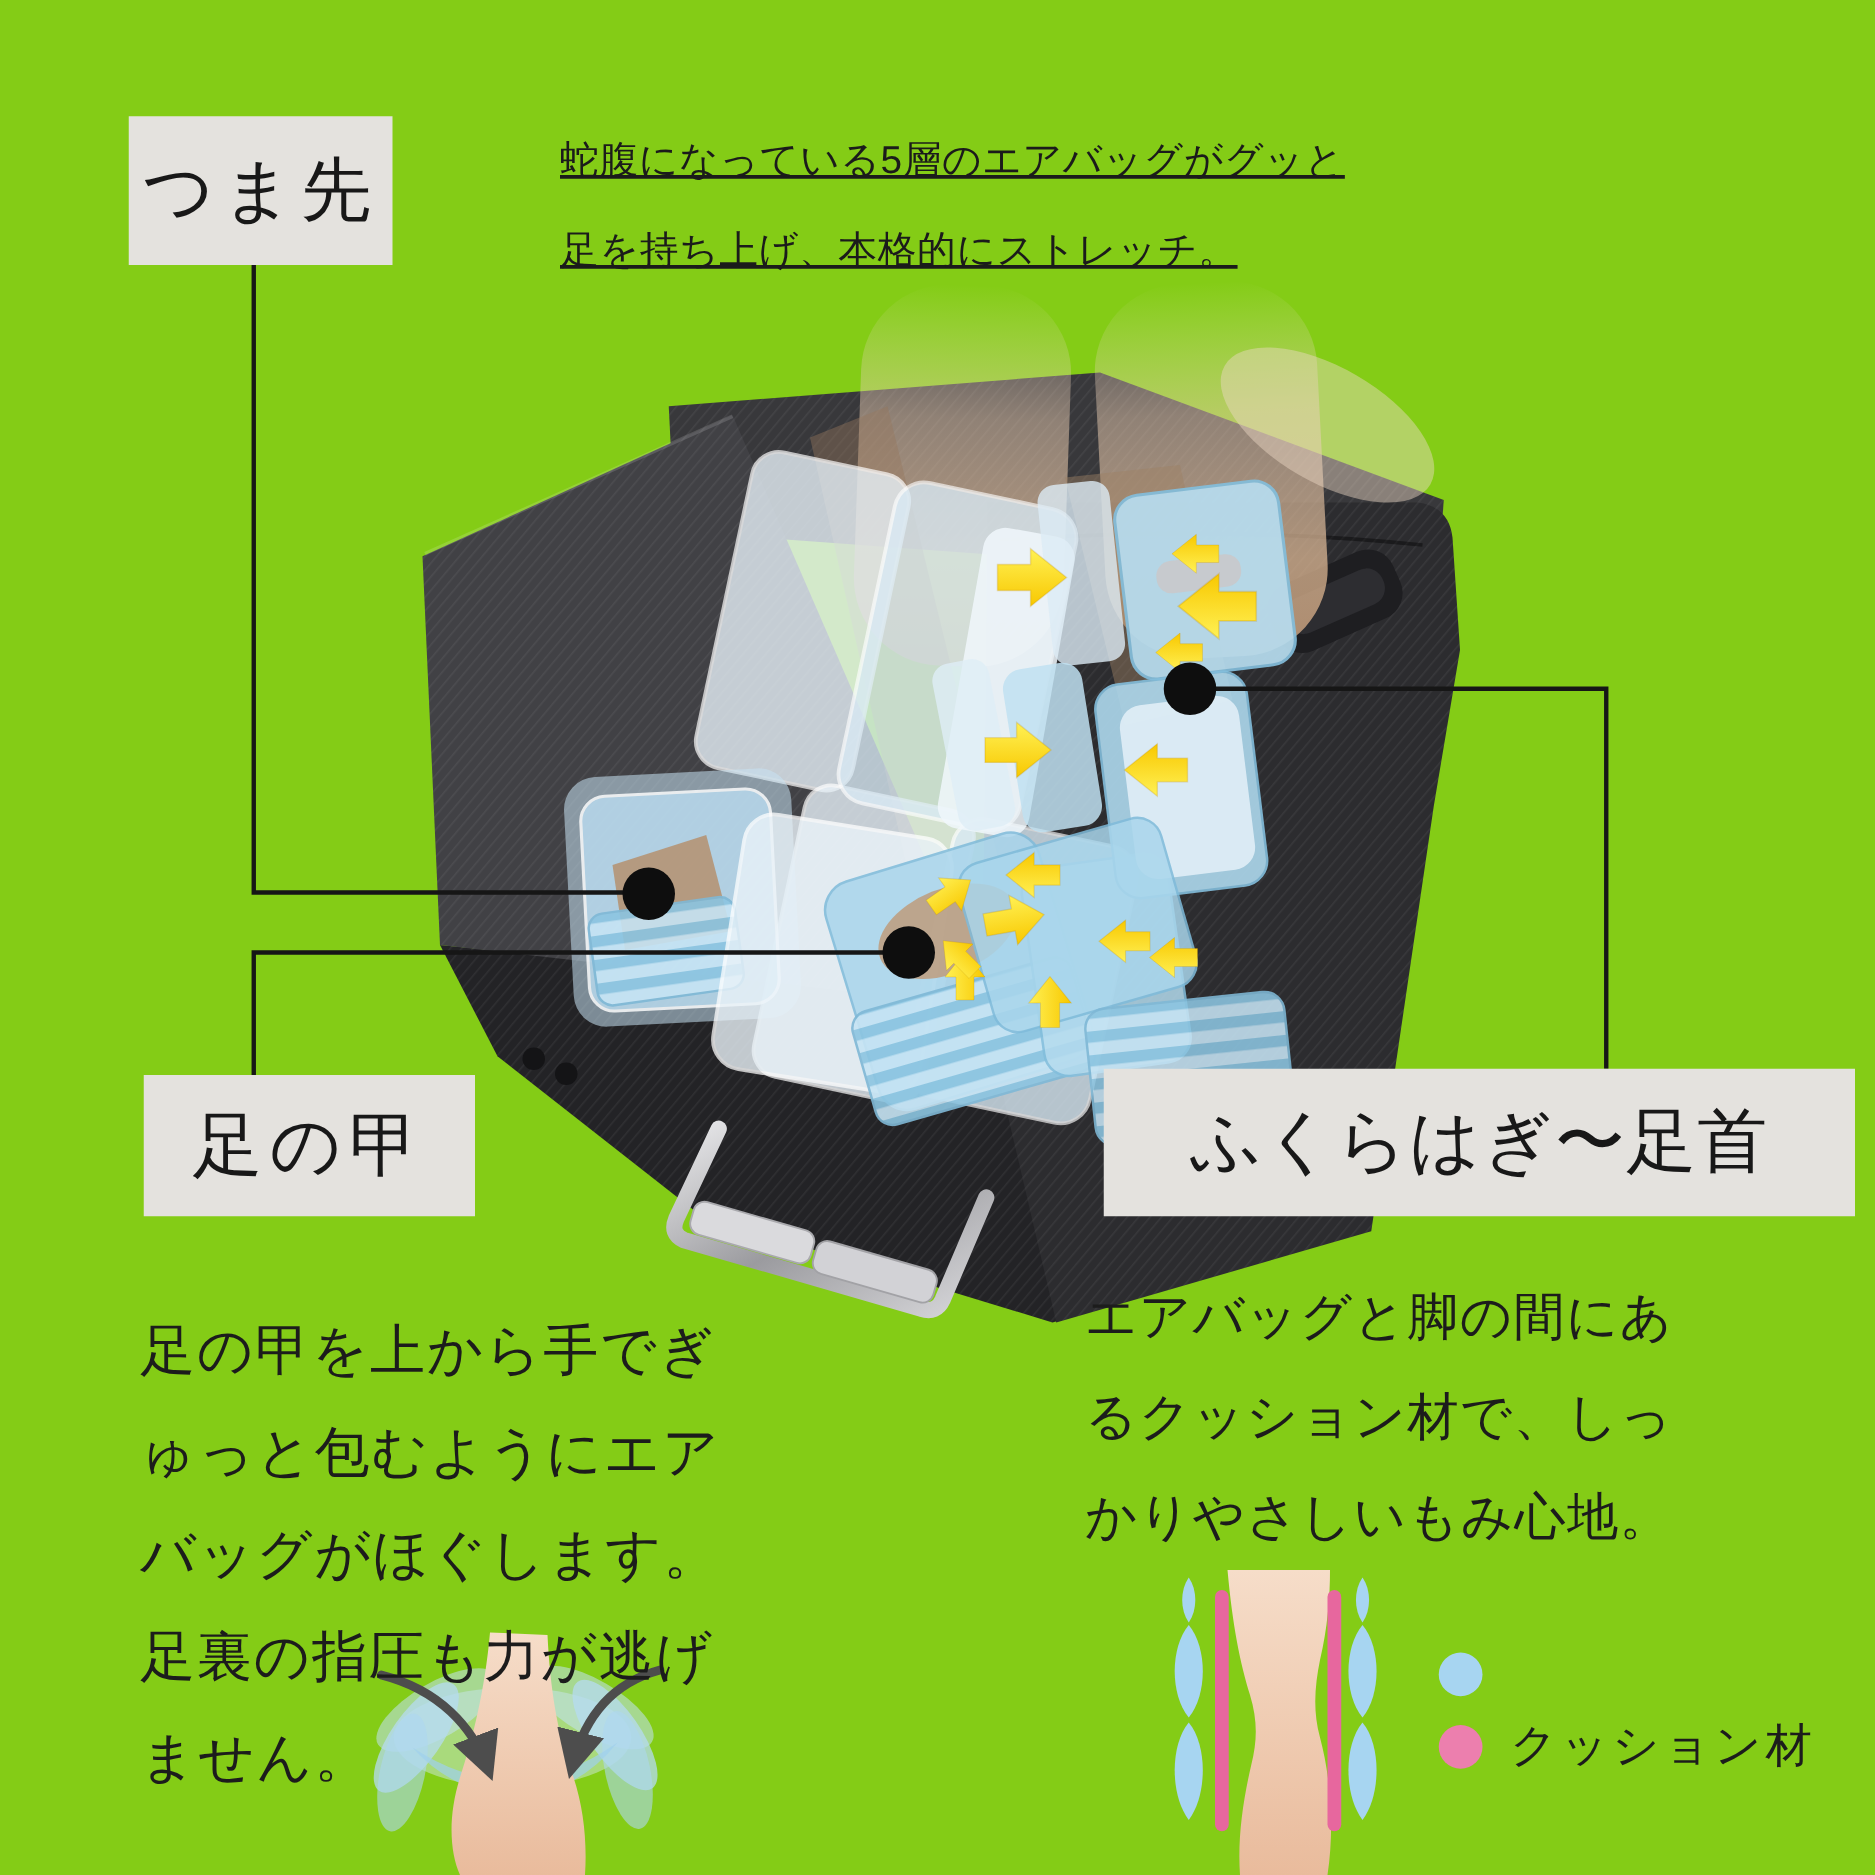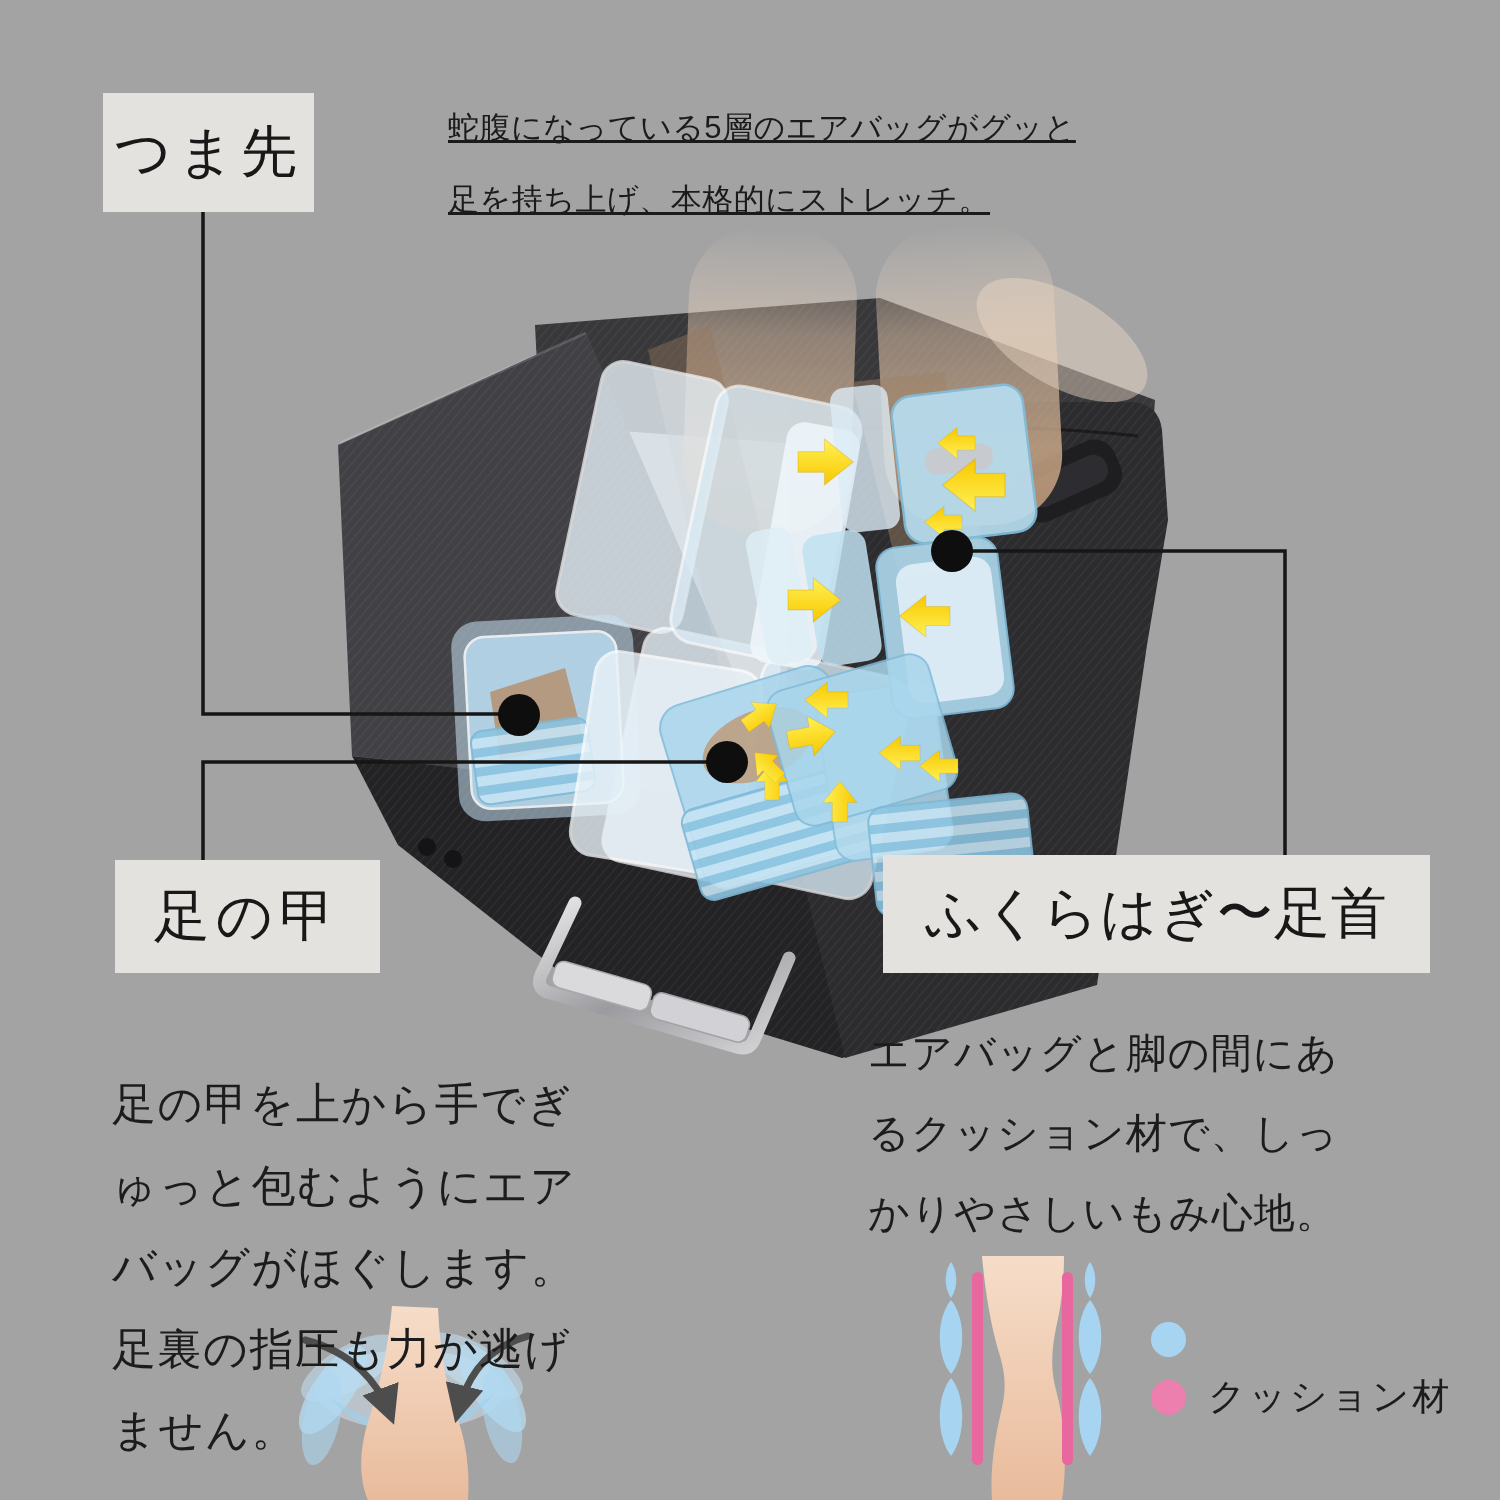--- a/index.html
+++ b/index.html
@@ -1,35 +1,35 @@
 <!DOCTYPE html>
 <html><head>
 <meta charset="utf-8">
 <style>
   html,body{margin:0;padding:0;background:#ffffff;}
   #canvas{
-    position:relative;width:1500px;height:1500px;background:#a3a3a3;overflow:hidden;
+    position:relative;width:1500px;height:1500px;background:#84cc16;overflow:hidden;
     font-family:"Liberation Sans",sans-serif;color:#1b1b1b;
   }
   .abs{position:absolute;}
   #scene{position:absolute;left:0;top:0;width:1500px;height:1500px;}
   .label-box{
     background:#e4e2de;display:flex;align-items:center;justify-content:center;
     font-weight:500;color:#181818;
   }
   .label-box span{white-space:nowrap;}
   #toe-box{left:103px;top:93px;width:211px;height:119px;font-size:56px;letter-spacing:6px;}
   #instep-box{left:115px;top:860px;width:265px;height:113px;font-size:56px;letter-spacing:6px;}
-  #calf-box{left:883px;top:855px;width:547px;height:118px;font-size:56px;letter-spacing:1px;}
+  #calf-box{left:883px;top:855px;width:601px;height:118px;font-size:56px;letter-spacing:1px;}
   #headline{
     left:448px;top:92px;width:990px;font-size:31px;line-height:71.5px;
     font-weight:500;letter-spacing:0.5px;white-space:pre-line;text-decoration:underline;
   }
   .para{white-space:pre-line;font-weight:400;color:#1c1c1c;}
-  #instep-para{left:112px;top:1063px;width:500px;font-size:44px;line-height:81.5px;letter-spacing:1.5px;}
+  #instep-para{left:112px;top:1040px;width:500px;font-size:44px;line-height:81.5px;letter-spacing:1.5px;}
   #calf-para{left:868px;top:1013px;width:560px;font-size:41px;line-height:80px;letter-spacing:1px;}
   #legend{left:1151px;top:1321px;width:330px;}
   .legend-row{display:flex;align-items:center;margin-bottom:22px;height:36px;}
   .swatch{width:35px;height:35px;border-radius:50%;flex:0 0 auto;margin-right:22px;}
   .legend-label{font-size:37px;letter-spacing:3px;color:#1c1c1c;white-space:nowrap;}
 </style>
 </head>
 <body>
 
 <div id="canvas">

